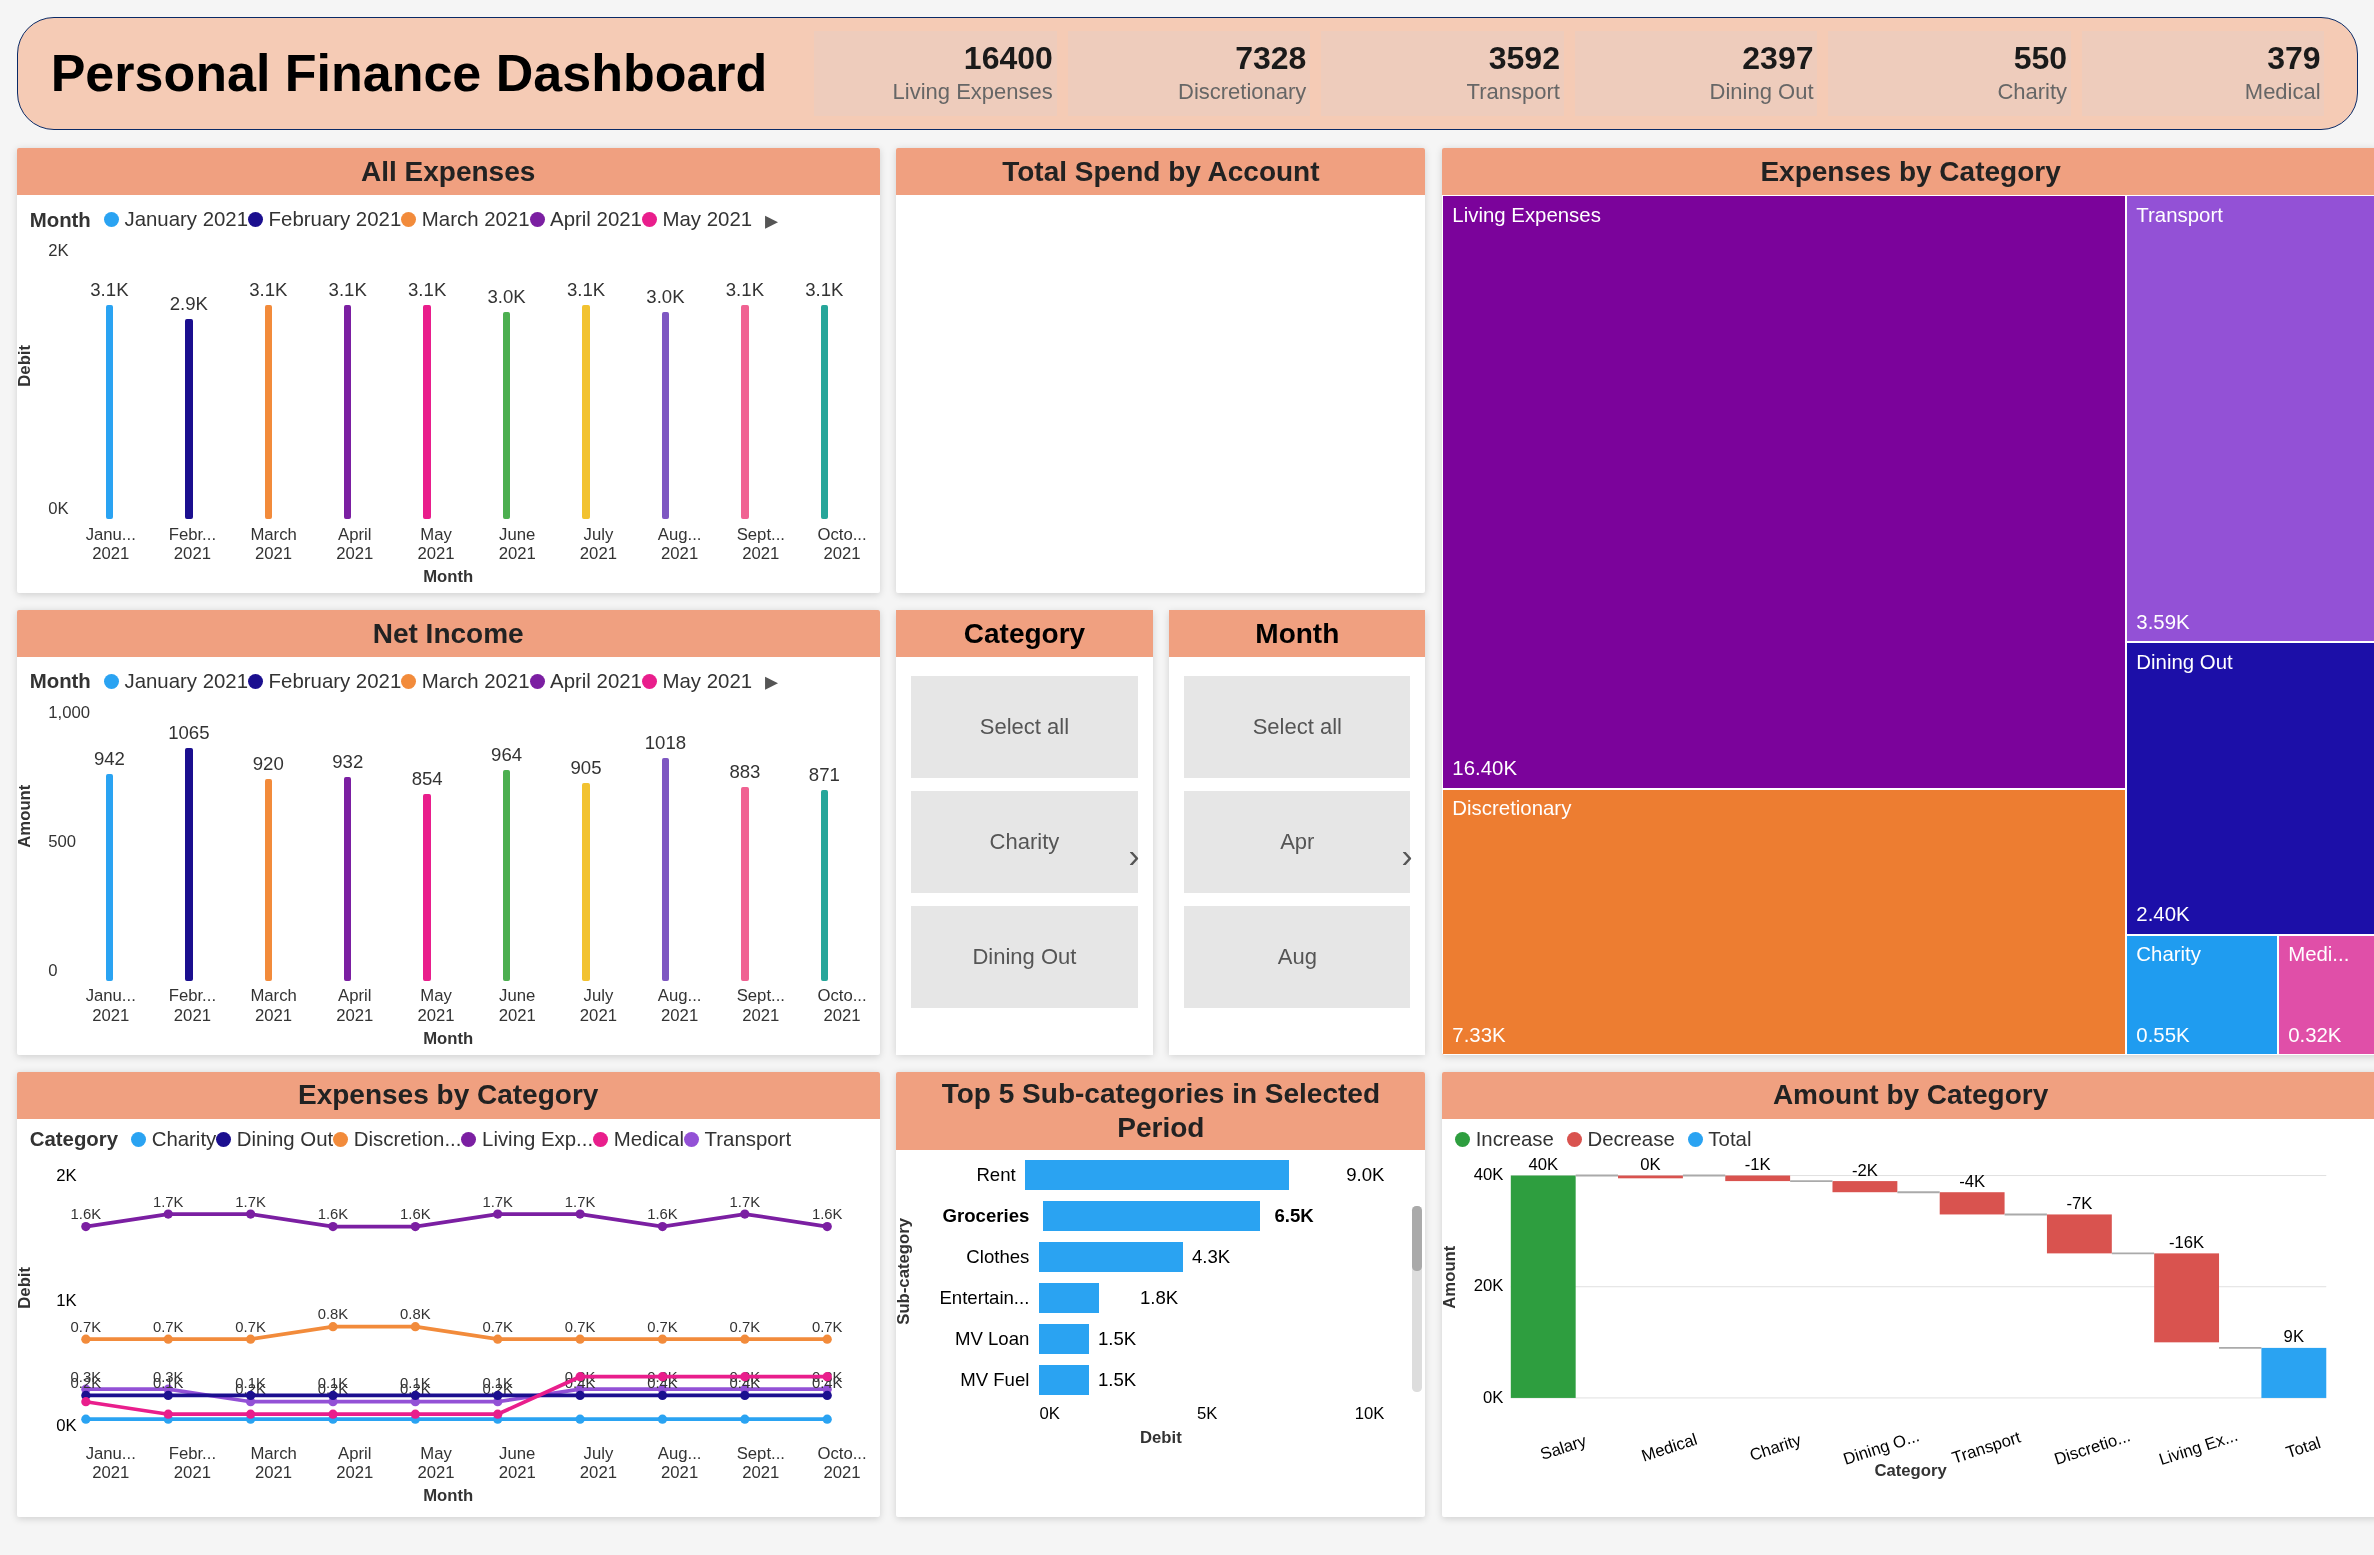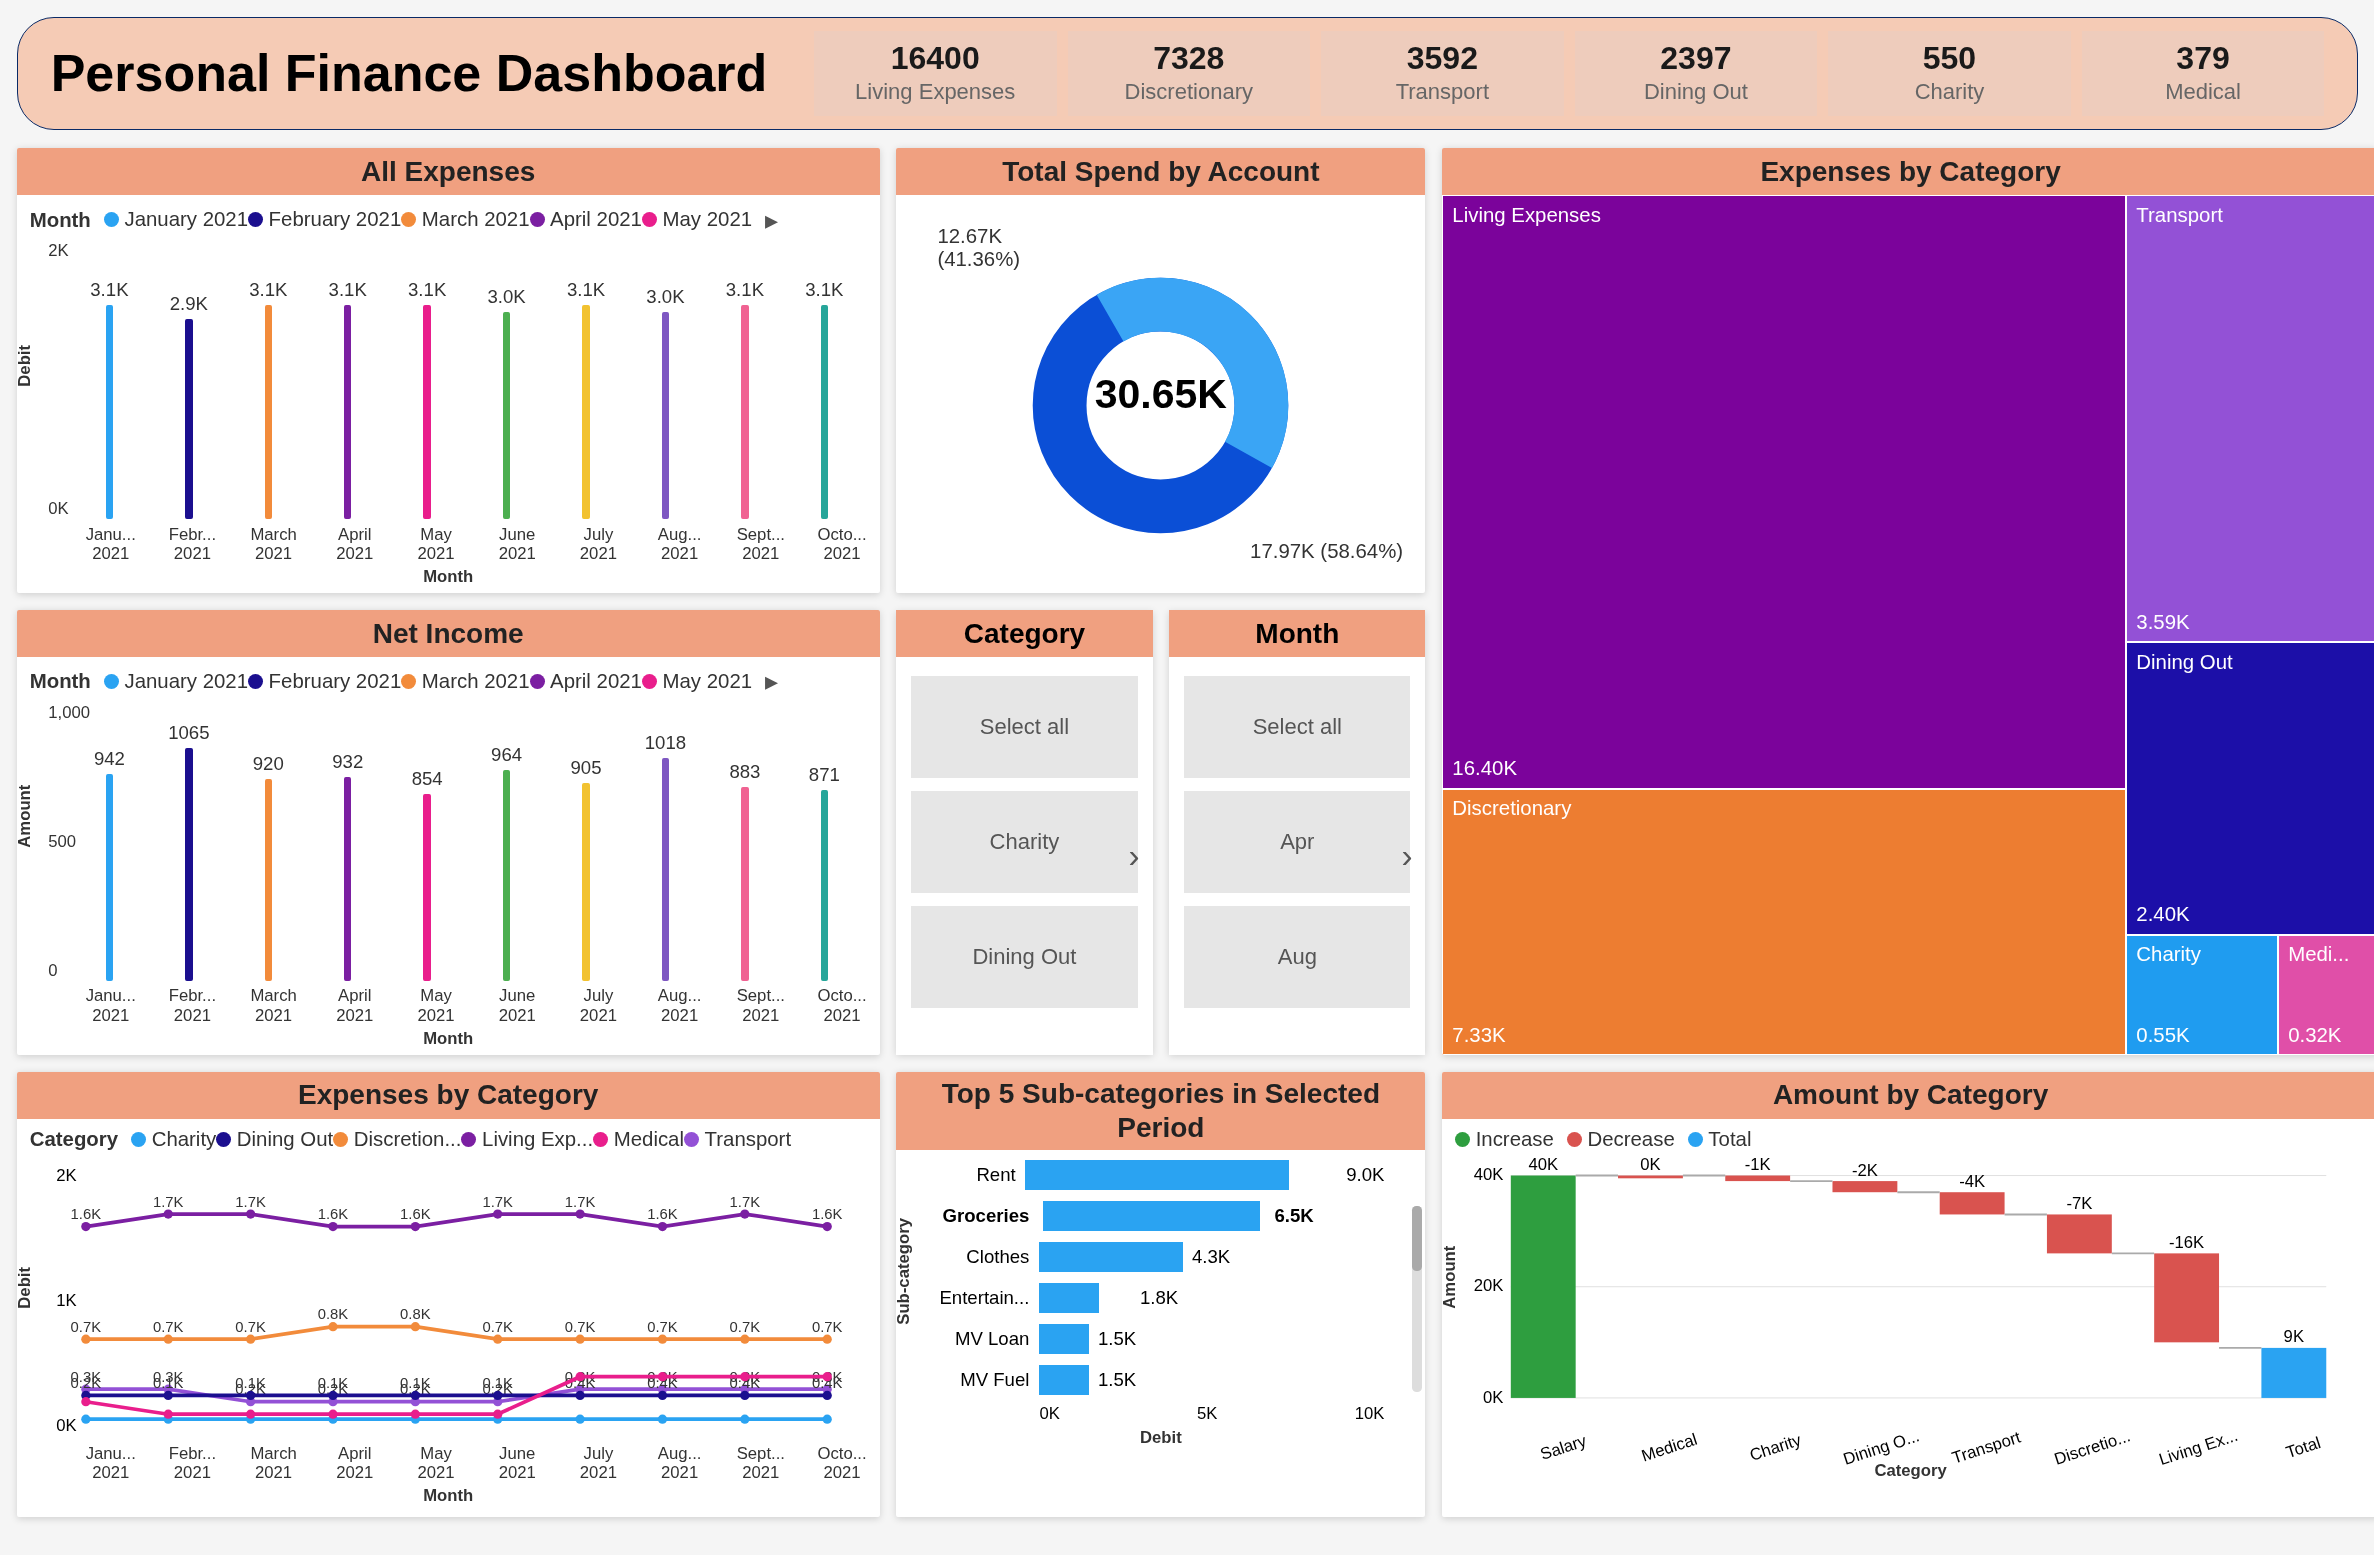--- a/index.html
+++ b/index.html
@@ -24,21 +24,21 @@
     font-size: 52px;
     font-weight: 700;
     color: #000;
     flex: 0 0 auto;
     margin-right: 28px;
   }
   .kpi-row { display: flex; gap: 11px; flex: 1; }
   .kpi {
     flex: 1;
     background: #eeccbc;
-    text-align: center;
+    text-align: right;
     padding: 9.3px 3.7px 11px;
   }
   .kpi-value { font-size: 32px; font-weight: 600; color: #1a1a1a; }
   .kpi-label { font-size: 22px; color: #666; margin-top: 1.9px; }
 
   .grid {
     display: grid;
     grid-template-columns: 863px 529px 937px;
     grid-template-rows: 445px 445px 445px;
     gap: 16.7px;
@@ -208,32 +208,20 @@
           <div class="bar-x">Aug...<br>2021</div>
           <div class="bar-x">Sept...<br>2021</div>
           <div class="bar-x">Octo...<br>2021</div>
         </div>
       <div class="axis-label-h">Month</div>
     </div>
   </div>
 
   <div class="card">
     <div class="card-title">Total Spend by Account</div>
-    <div class="card-body donut-wrap">
-      <div style="align-self:flex-start; margin-left:28px;">
-        <span class="donut-lbl">12.67K</span><br>
-        <span class="donut-lbl">(41.36%)</span>
-      </div>
-      <svg width="269" height="269" viewBox="0 0 120 120">
-        <circle cx="60" cy="60" r="45" fill="none" stroke="#0b4fd6" stroke-width="24"></circle>
-        <circle cx="60" cy="60" r="45" fill="none" stroke="#3aa5f5" stroke-width="24" stroke-dasharray="117 283" transform="rotate(-120 60 60)"></circle>
-      </svg>
-      <div style="position:absolute; top:50%; left:50%; transform:translate(-50%,-50%); font-size:41px; font-weight:600;">30.65K</div>
-      <div style="align-self:flex-end; margin-right:9.3px;" class="donut-lbl">17.97K (58.64%)</div>
-    </div>
   </div>
 
   <div class="card span2">
     <div class="card-title">Expenses by Category</div>
     <div class="card-body" style="padding:0;">
       <div class="treemap" style="height:100%;">
         <div style="flex:0 0 73%; display:flex; flex-direction:column;">
           <div class="tm-cell" style="flex:0 0 69%; background:#7b039b;">
             <span class="tm-name">Living Expenses</span>
             <span class="tm-val">16.40K</span>

